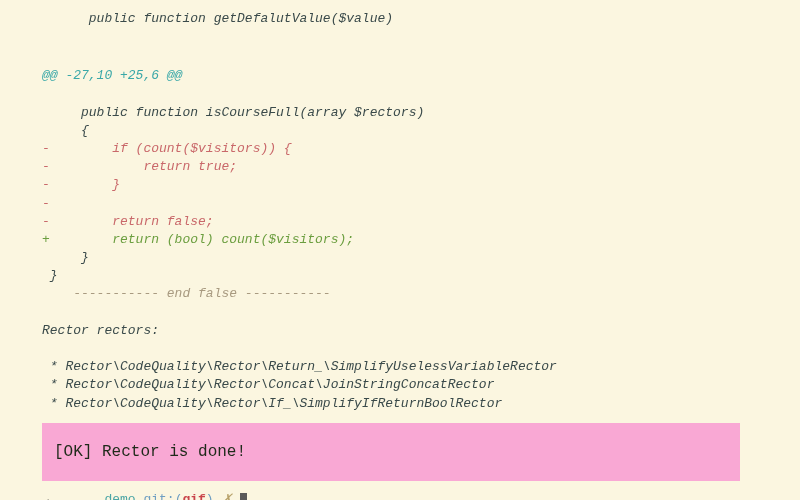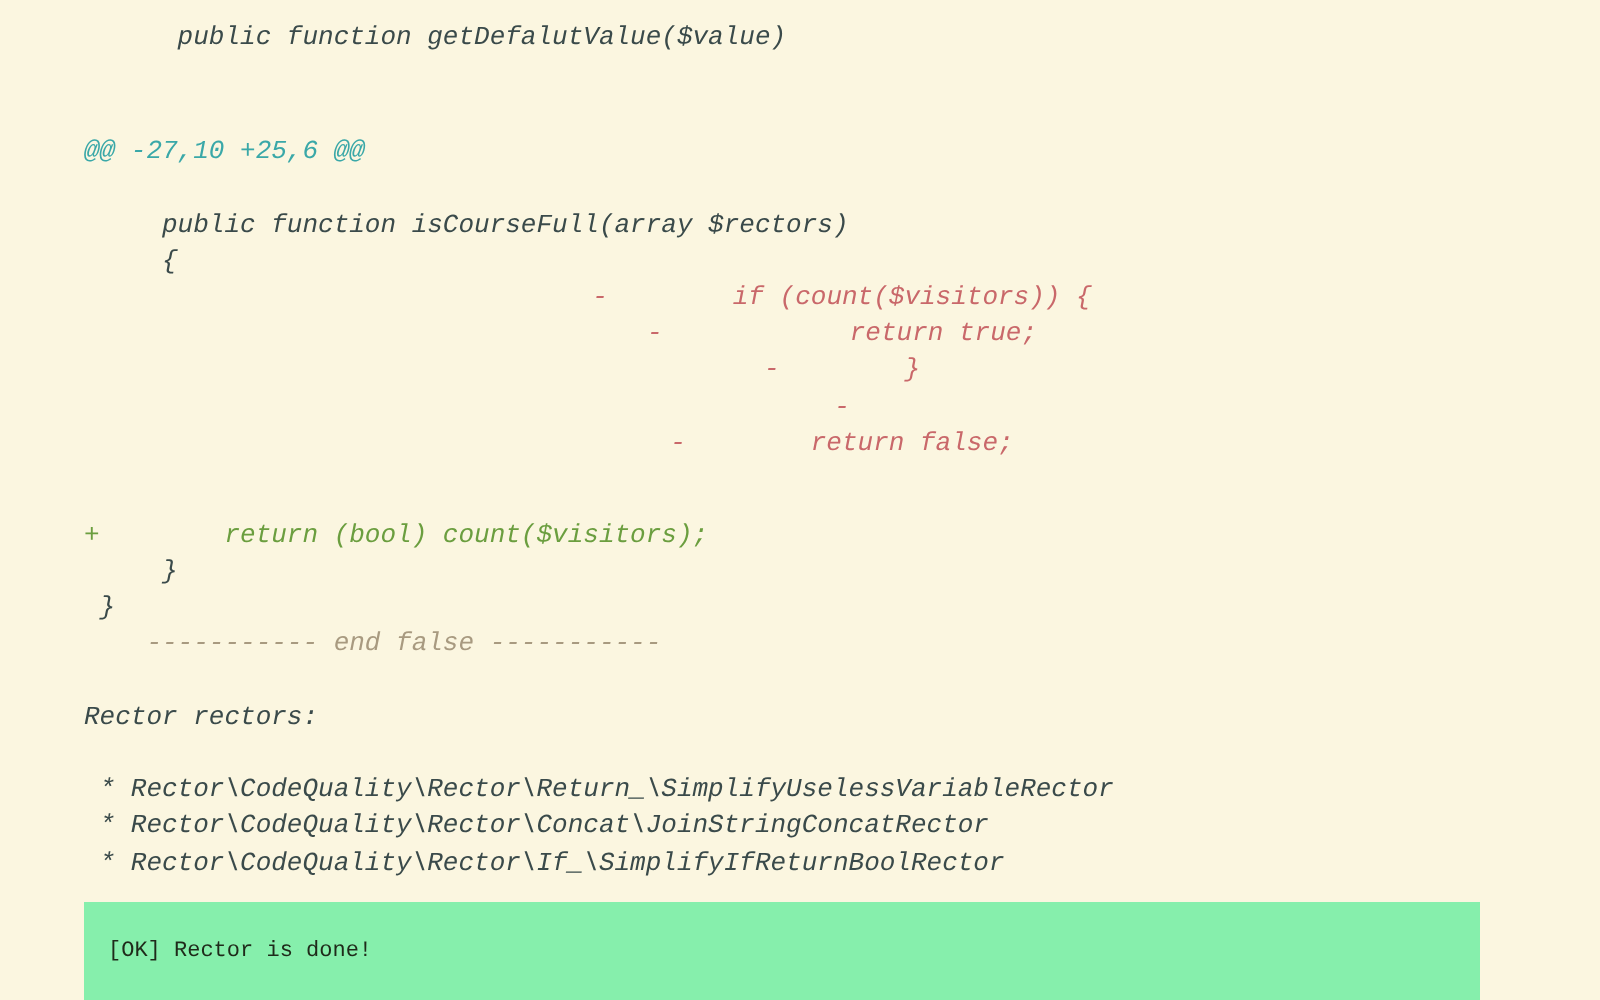--- a/index.html
+++ b/index.html
@@ -9,29 +9,29 @@
       font-size: 13px;
       line-height: 1.4;
       color: #3a4a4a;
       padding: 10px 0 10px 42px;
       width: 800px;
       height: 500px;
       overflow: hidden;
     }
     .line { white-space: pre; font-style: italic; }
     .hunk { color: #3aa8a8; margin-top: 39px; }
-    .removed { color: #c9686a; text-align: center; }
-    .added { color: #6b9e3f; margin-top: 28px; }
+    .removed { color: #c9686a; }
+    .added { color: #6b9e3f; }
     .dim { color: #a89a80; }
     .ok-banner {
-      background: #86efac;
+      background: #f9a8d4;
       color: #1f2a1a;
       padding: 18px 12px;
       margin: 10px 60px 10px 0;
-      font-size: 11px;
+      font-size: 16px;
     }
     .prompt-line { white-space: pre; margin-top: 6px; }
     .arrow { color: #3a3a3a; }
     .dir { color: #4aa5a5; margin-left: 39px; }
     .git-label { color: #6e9ec2; }
     .branch { color: #c9444a; font-weight: bold; font-family: Liberation Mono, monospace; }
     .x { color: #b8a26a; font-style: italic; }
     .cursor {
       display: inline-block;
       background: #5a5a5a;

